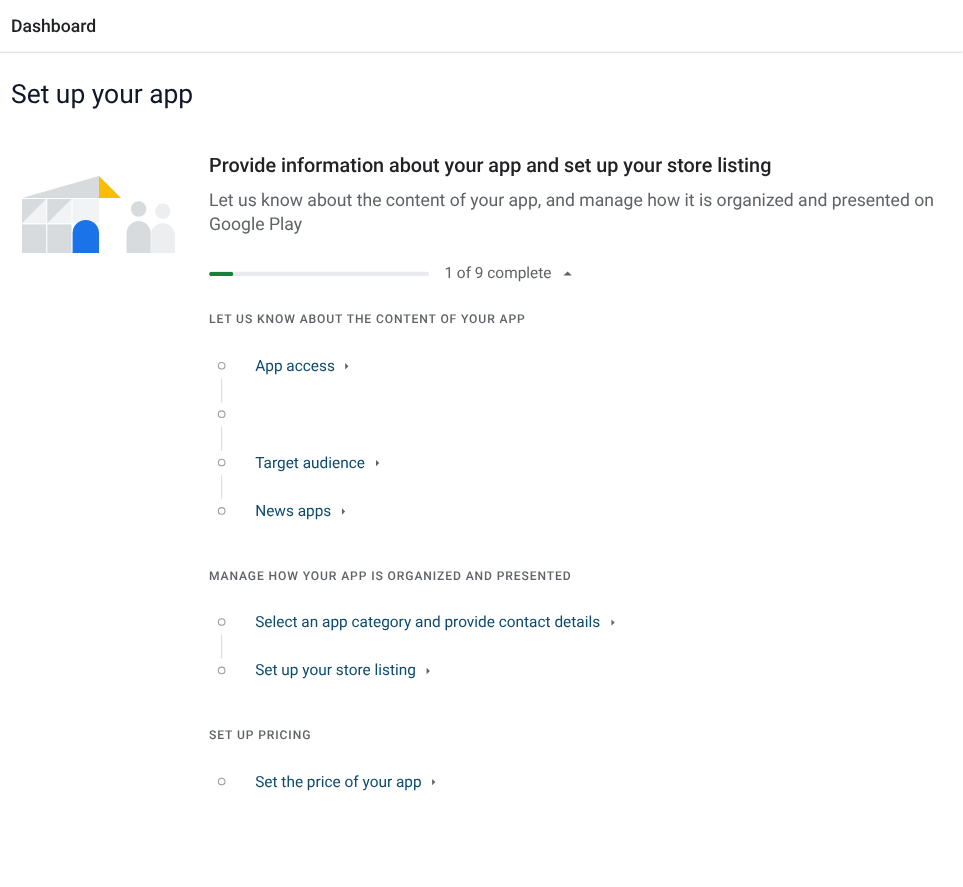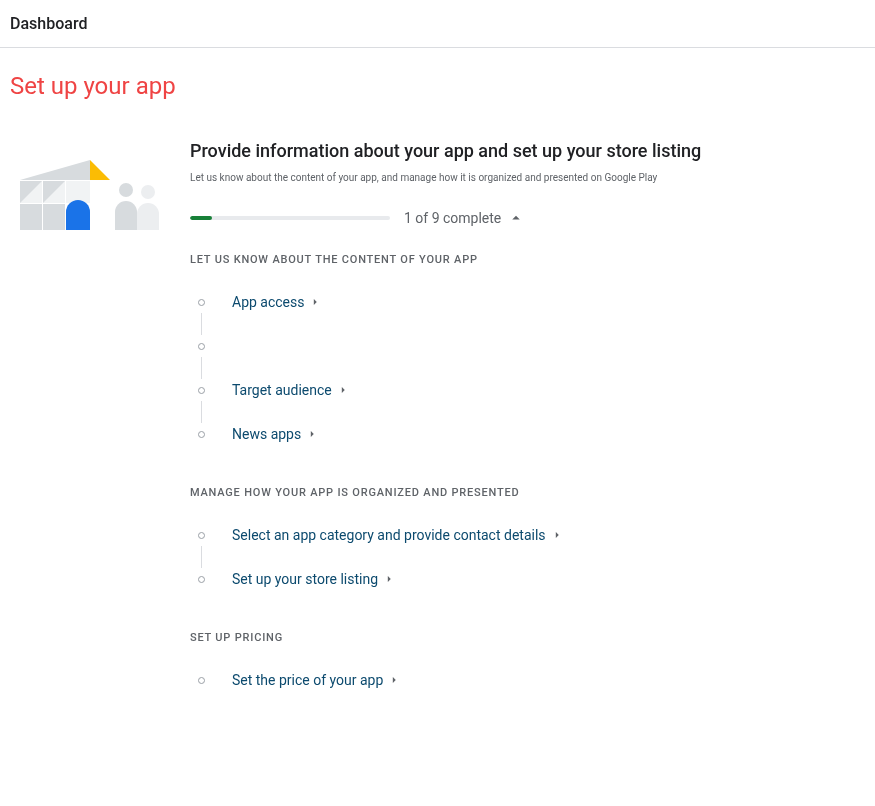--- a/index.html
+++ b/index.html
@@ -17,21 +17,21 @@
   font-size: 16px;
   font-weight: 500;
   color: #202124;
 }
 .section-title {
   padding: 24px 10px 10px 10px;
 }
 .section-title h1 {
   font-size: 24px;
   font-weight: 400;
-  color: #ef4444;
+  color: #0f172a;
 }
 .content-row {
   display: flex;
   padding: 30px 10px 10px 10px;
 }
 .illustration-col {
   width: 180px;
   flex-shrink: 0;
   padding-top: 10px;
 }
@@ -42,21 +42,21 @@
 .main-col {
   flex: 1;
 }
 .card-title {
   font-size: 18px;
   font-weight: 500;
   color: #202124;
   margin-bottom: 10px;
 }
 .card-subtitle {
-  font-size: 10px;
+  font-size: 16px;
   color: #5f6368;
   margin-bottom: 24px;
   line-height: 1.4;
 }
 .progress-row {
   display: flex;
   align-items: center;
   margin-bottom: 26px;
 }
 .progress-track {

